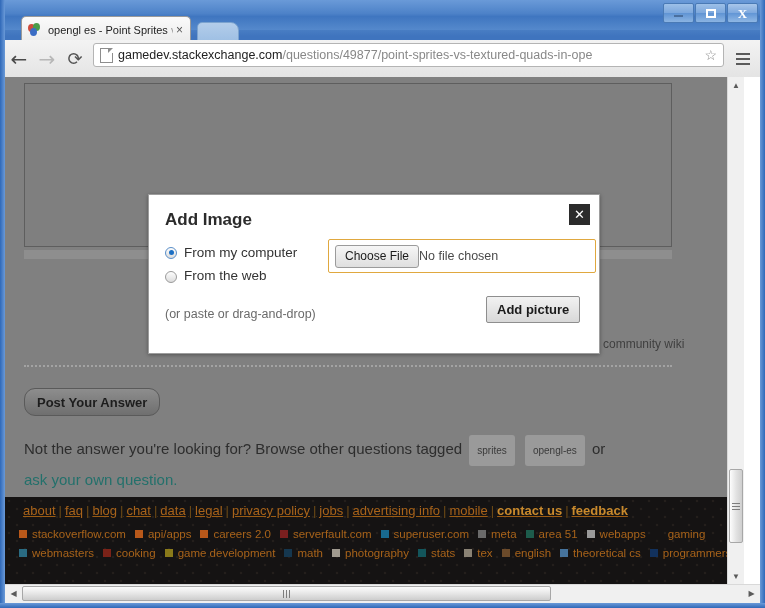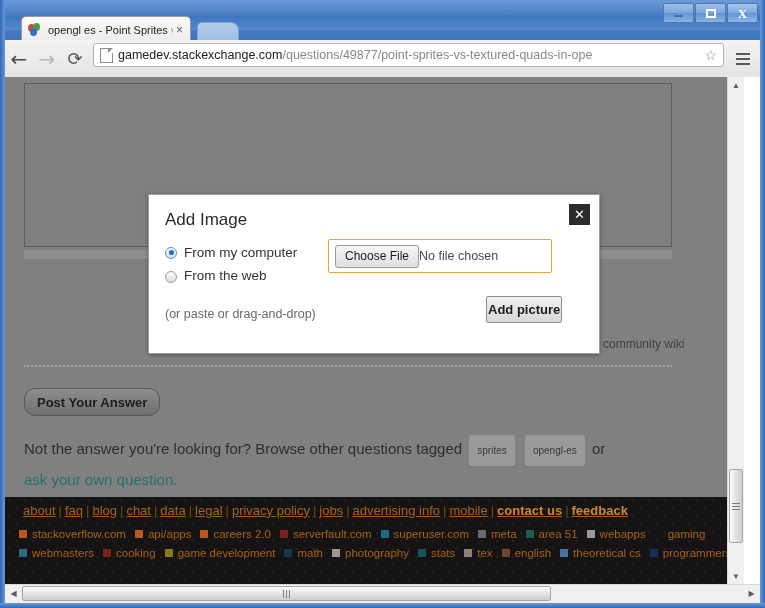--- a/index.html
+++ b/index.html
@@ -261,21 +261,21 @@
   #modal {
     position: absolute; left: 143px; top: 117px;
     width: 452px; height: 160px;
     background: #fff;
     border: 1px solid #9d9d9d;
     box-shadow: 0 1px 4px rgba(0,0,0,.35);
     box-sizing: border-box;
   }
   #modal-title {
     position: absolute; left: 16px; top: 15px;
-    font-size: 17px; font-weight: normal; color: #2b2b2b;
+    font-size: 17px; font-weight: bold; color: #2b2b2b;
   }
   #modal-close {
     position: absolute; right: 9px; top: 9px;
     width: 21px; height: 21px; background: #2b2b2b; color: #fff;
     display: flex; align-items: center; justify-content: center;
     font-size: 13px; font-family: "DejaVu Sans", sans-serif; cursor: pointer;
   }
   .radio-row {
     position: absolute; left: 16px;
     display: flex; align-items: center; font-size: 13.5px; color: #333;
@@ -292,36 +292,36 @@
   .radio.on { border-color: #5b8fc9; }
   .radio.on::after {
     content: ""; width: 5px; height: 5px; border-radius: 50%; background: #1b6fc4;
   }
   #hint {
     position: absolute; left: 16px; top: 112px;
     font-size: 12.5px; color: #6a6a6a;
   }
   #file-field {
     position: absolute; left: 179px; top: 44px;
-    width: 224px; height: 33px;
+    width: 268px; height: 33px;
     border: 1px solid #e0a83f; border-radius: 2px;
     background: #fff; box-sizing: border-box;
     display: flex; align-items: center; padding: 16px 6px;
   }
   #choose-file {
     height: 21px; padding: 0 9px;
     background: linear-gradient(to bottom,#f6f6f6,#dfdfdf);
     border: 1px solid #9b9b9b; border-radius: 3px;
     font-size: 12px; color: #1b1b1b;
     display: flex; align-items: center; flex: 0 0 auto;
   }
   #no-file { font-size: 12.5px; color: #4a4a4a; }
   #add-picture {
     position: absolute; left: 337px; top: 101px;
-    height: 27px; padding: 0 1px;
+    height: 27px; padding: 0 10px;
     background: linear-gradient(to bottom,#f2f2f2,#d8d8d8);
     border: 1px solid #8e8e8e; border-radius: 2px;
     font-size: 13px; font-weight: bold; color: #1b1b1b;
     display: flex; align-items: center;
     box-sizing: border-box;
   }
 </style>
 </head>
 <body>
 

